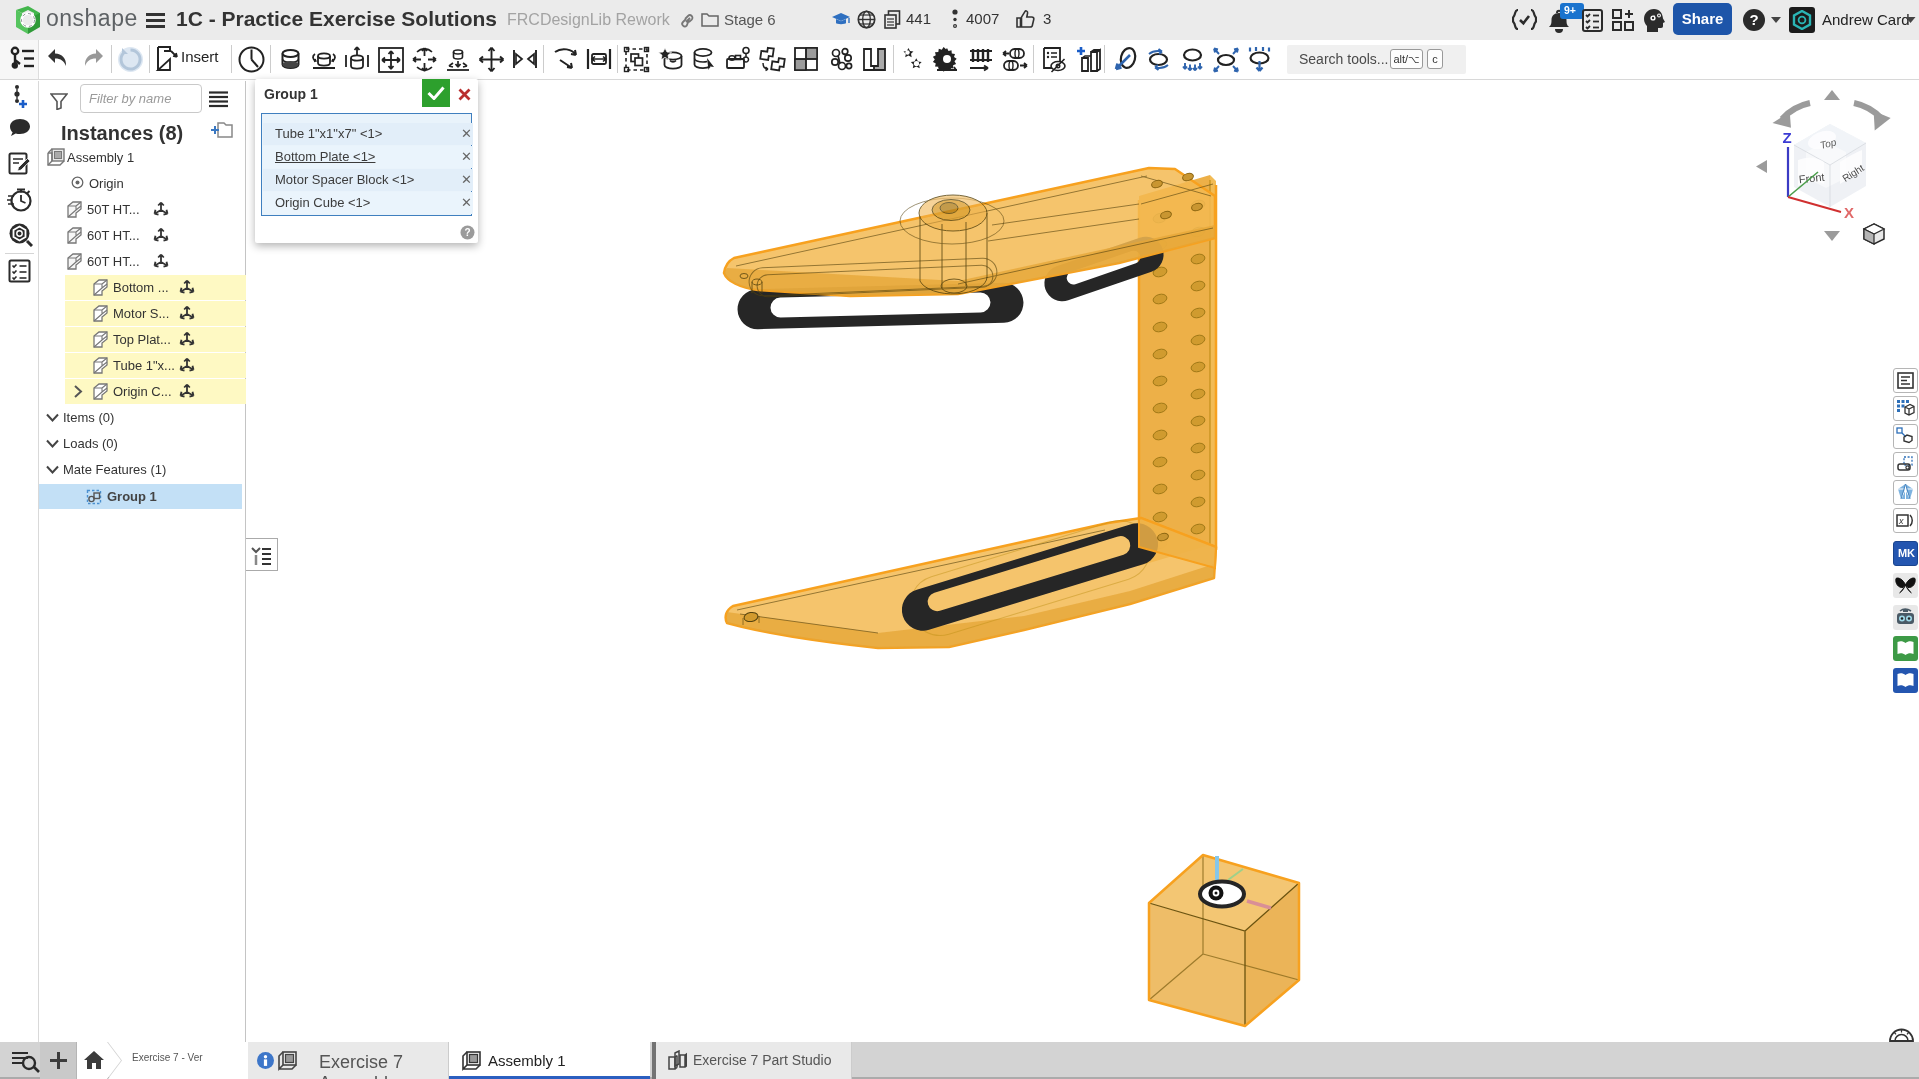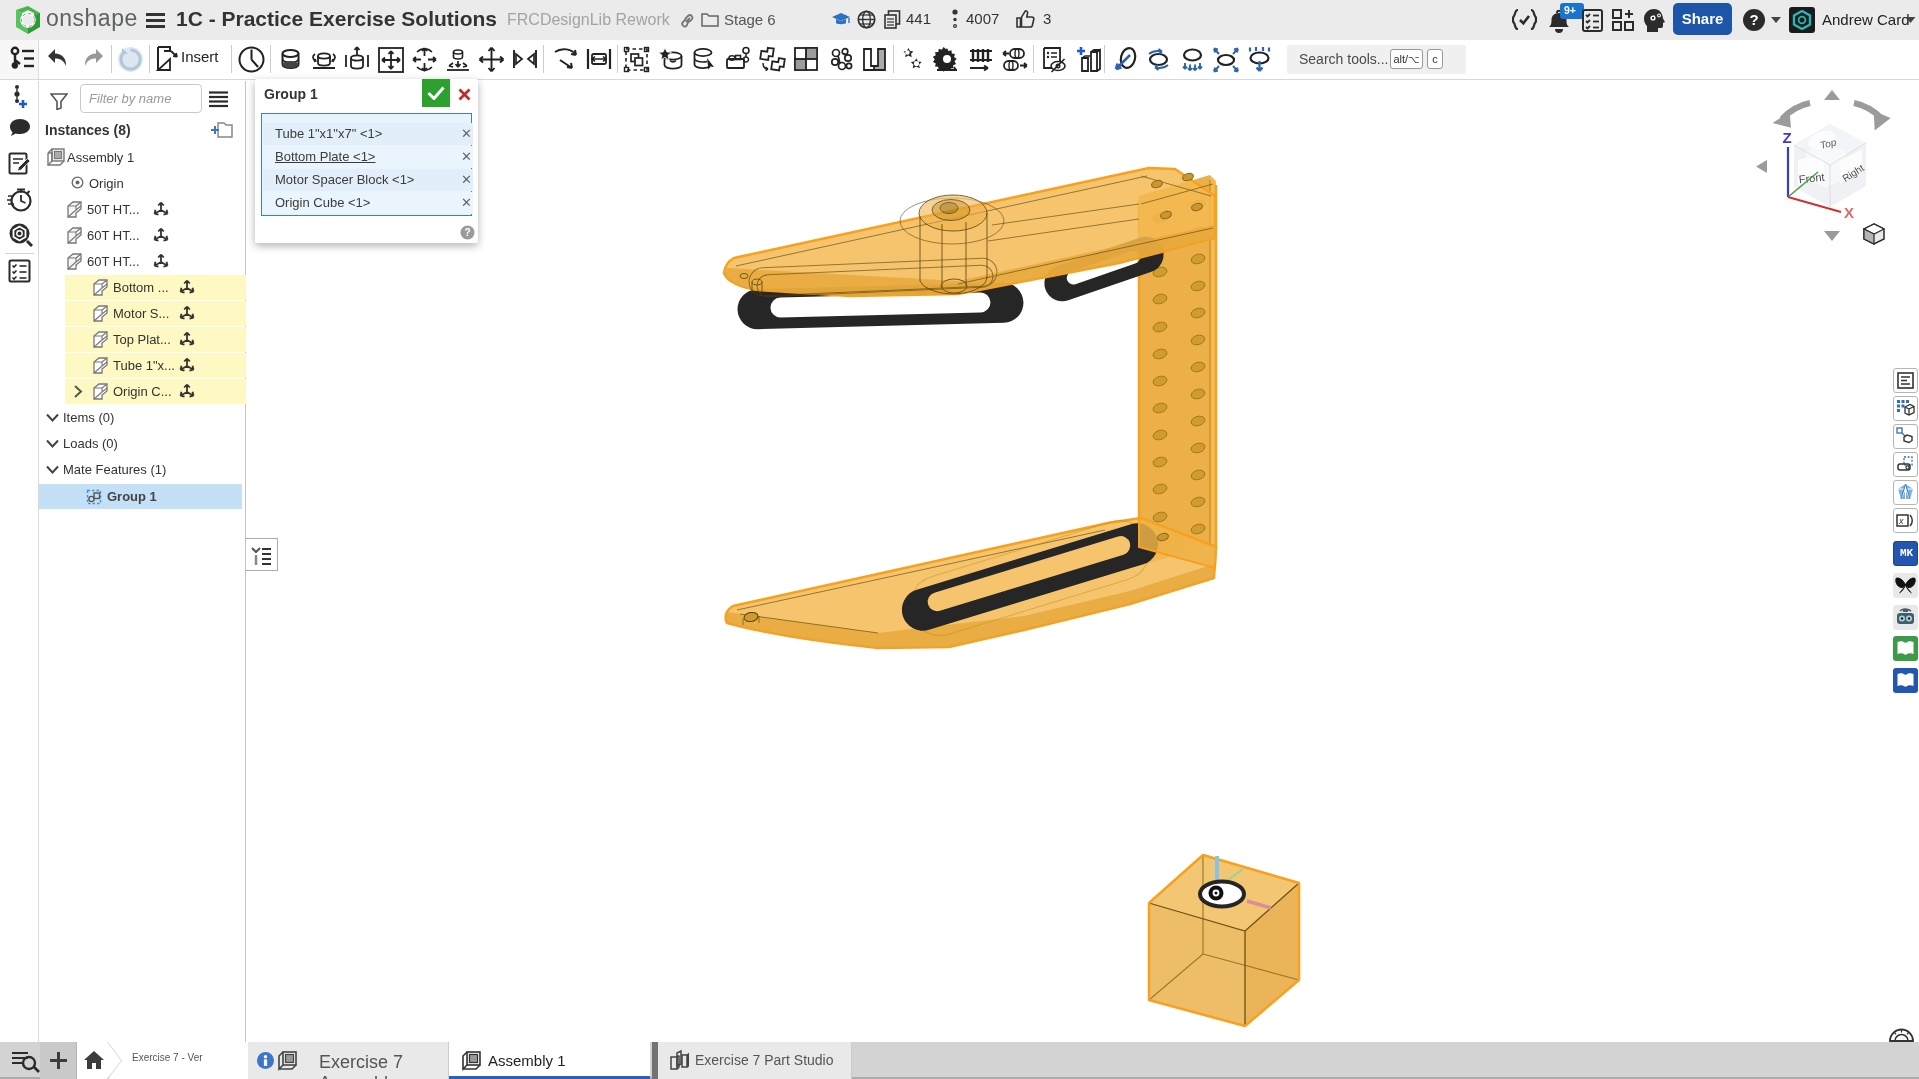--- a/index.html
+++ b/index.html
@@ -425,21 +425,21 @@
   <div class="abs" style="left:41px;top:3px;width:122px;height:29px;border:1px solid #c9c9c9;border-radius:4px;background:#fff;"></div>
   <div class="abs" style="left:50px;top:10px;font-size:13px;font-style:italic;color:#9a9a9a;">Filter by name</div>
   <svg class="abs" style="left:170px;top:10px" width="19" height="17" viewBox="0 0 19 17">
       <g stroke="#2b2b2b" stroke-width="2.2">
         <line x1="0" y1="1.5" x2="19" y2="1.5"></line>
         <line x1="0" y1="6" x2="19" y2="6"></line>
         <line x1="0" y1="10.5" x2="19" y2="10.5"></line>
         <line x1="0" y1="15" x2="19" y2="15"></line>
       </g>
     </svg>
-  <div class="abs" style="left:6px;top:41px;font-size:14px;font-weight:bold;color:#333;">Instances (8)</div>
+  <div class="abs" style="left:22px;top:41px;font-size:20px;font-weight:bold;color:#333;">Instances (8)</div>
   <svg class="abs" style="left:172px;top:41px" width="22" height="16" viewBox="0 0 22 16">
       <path d="M7 1 h6 l2 2 h6 v12 h-14 z" fill="none" stroke="#888" stroke-width="1.5"></path>
       <path d="M4 4 v8 M0 8 h8" stroke="#3a78c2" stroke-width="2"></path>
     </svg>
 
   <div class="row" style="top:64px">
     <svg class="abs" style="left:8px;top:3px" width="18" height="18" viewBox="0 0 18 18">
         <rect x="5" y="1" width="12" height="12" fill="#e8e8e8" stroke="#777" stroke-width="1.4"></rect>
         <rect x="7.5" y="3.5" width="7" height="7" fill="#aaa" stroke="#777" stroke-width="1"></rect>
         <path d="M5 13 L1 17 M1 5 h4 v8" fill="none" stroke="#777" stroke-width="1.4"></path>
@@ -777,21 +777,21 @@
       </svg>
   </div>
   <div class="abs" style="left:0px;top:427px;width:25px;height:25px;border:1px solid #b5b5b5;border-radius:3px;background:#fff;">
     <svg style="position:absolute;left:2px;top:2px" width="19" height="19" viewBox="0 0 19 19">
         <rect x="1" y="4" width="11" height="11" fill="none" stroke="#333" stroke-width="1.5"></rect>
         <text x="3" y="13" font-size="9" font-style="italic" fill="#333">x</text>
         <path d="M14 4 c3 3 3 8 0 11" fill="none" stroke="#333" stroke-width="1.5"></path>
       </svg>
   </div>
   <div class="abs" style="left:0px;top:460px;width:25px;height:25px;background:#2456b0;border-radius:3px;border:1px solid #1a458f;">
-    <div style="position:absolute;left:0;top:5px;width:25px;text-align:center;font-size:11px;font-weight:bold;color:#fff;font-family:Liberation Mono, monospace;">MK</div>
+    <div style="position:absolute;left:0;top:5px;width:25px;text-align:center;font-size:11px;font-weight:bold;color:#fff;">MK</div>
   </div>
   <div class="abs" style="left:0px;top:492px;width:25px;height:25px;background:#e8e8e8;border-radius:3px;">
     <svg style="position:absolute;left:2px;top:4px" width="21" height="17" viewBox="0 0 21 17">
         <path d="M10.5 8 C8 2 3 0 1 1.5 C0 6 3 11 8 10.5 L10.5 8 C13 2 18 0 20 1.5 C21 6 18 11 13 10.5 Z M10.5 8 C9 12 6 15 4.5 16 M10.5 8 C12 12 15 15 16.5 16" fill="#111" stroke="#111" stroke-width="1"></path>
       </svg>
   </div>
   <div class="abs" style="left:0px;top:524px;width:25px;height:25px;background:#e8e8e8;border-radius:3px;">
     <svg style="position:absolute;left:2px;top:3px" width="21" height="19" viewBox="0 0 21 19">
         <rect x="2" y="5" width="17" height="11" rx="3" fill="#4a5a66"></rect>
         <circle cx="7" cy="10.5" r="3" fill="#9fd8e8"></circle>
@@ -847,21 +847,21 @@
   </div>
   <div class="abs" style="left:449px;top:0;width:201px;height:37px;background:#fff;">
     <svg style="position:absolute;left:12px;top:8px" width="21" height="21" viewBox="0 0 21 21">
         <rect x="6" y="2" width="13" height="13" fill="#eee" stroke="#333" stroke-width="1.6"></rect>
         <rect x="8.5" y="4.5" width="8" height="8" fill="#999" stroke="#333" stroke-width="1.2"></rect>
         <path d="M6 15 L2 19 V6 L6 2 M2 19 h13 l4-4" fill="none" stroke="#333" stroke-width="1.6"></path>
       </svg>
     <div style="position:absolute;left:39px;top:10px;font-size:15px;color:#222;">Assembly 1</div>
     <div style="position:absolute;left:0;bottom:0;width:201px;height:3px;background:#2b5fc0;"></div>
   </div>
-  <div class="abs" style="left:652px;top:0;width:200px;height:37px;background:#e9e9e9;border-right:1px solid #ccc;border-left:6px solid #737373;">
+  <div class="abs" style="left:652px;top:0;width:200px;height:37px;background:#e9e9e9;border-right:1px solid #ccc;border-left:4px solid #737373;">
     <svg style="position:absolute;left:11px;top:8px" width="20" height="21" viewBox="0 0 20 21">
         <path d="M8 3 L12 1 V14 L8 16 Z" fill="none" stroke="#444" stroke-width="1.5"></path>
         <path d="M2 6 H8 V18 H2 Z M8 6 l2-1.5 M8 18 l2-1.5 M10 4.5 V16.5" fill="none" stroke="#444" stroke-width="1.5" transform="translate(0 1)"></path>
         <path d="M13 5 h5 v12 h-5 z M18 5 l1.5-1 v12 l-1.5 1" fill="none" stroke="#444" stroke-width="1.5"></path>
       </svg>
     <div style="position:absolute;left:37px;top:10px;font-size:14px;color:#555;">Exercise 7 Part Studio</div>
   </div>
 </div>
 <svg class="abs" style="left:1888px;top:1026px" width="27" height="17" viewBox="0 0 27 17">
     <path d="M2 15 a11.5 11.5 0 0 1 23 0 z" fill="none" stroke="#333" stroke-width="1.8"></path>

